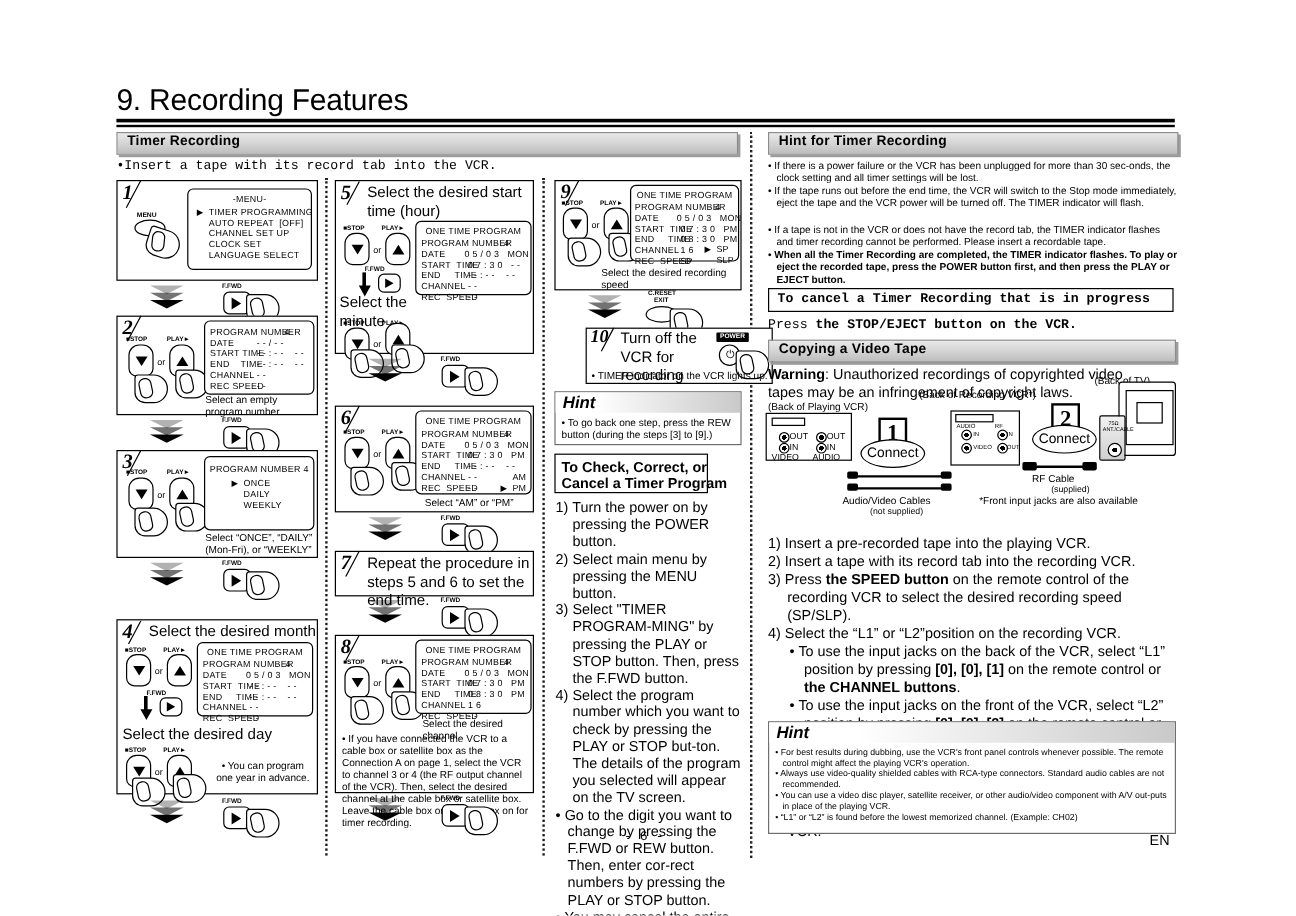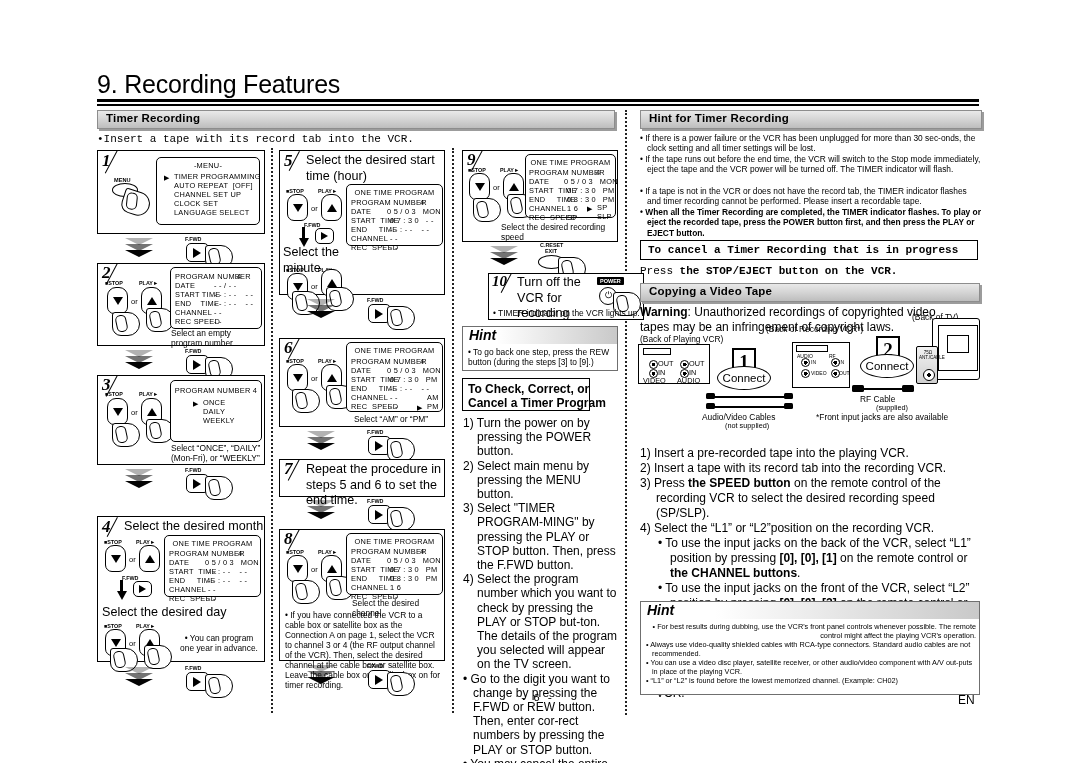--- a/index.html
+++ b/index.html
@@ -577,21 +577,21 @@
     <div style="padding-left:30px;text-indent:-12px;"><span>• To use the input jacks on the back of the VCR, select “L1” position by pressing </span><span class="b">[0], [0], [1]</span><span> on the remote control or </span><span class="b">the CHANNEL buttons</span><span>.</span></div>
     <div style="padding-left:30px;text-indent:-12px;"><span>• To use the input jacks on the front of the VCR, select “L2” position by pressing </span><span class="b">[0], [0], [2]</span><span> on the remote control or </span><span class="b">the CHANNEL buttons</span><span>.</span></div>
     <div style="padding-left:16px;text-indent:-16px;"><span>5)</span> <span>Press </span><span class="b">the REC/OTR button</span><span> on the recording VCR.</span></div>
     <div style="padding-left:16px;text-indent:-16px;"><span>6)</span> <span>Begin playback of the tape in the playing VCR.</span></div>
     <div style="padding-left:16px;text-indent:-16px;"><span>7)</span> <span>To stop recording, press the </span><span class="b">STOP/EJECT button</span><span> on the recording VCR, then stop playback of the tape in the playing VCR.</span></div>
   </div>
 
   <div class="hintbox" style="left:640px;top:601px;width:340px;height:94px;">
     <div class="hintbar"></div>
     <div class="hintword">Hint</div>
-    <div class="t75" style="left:5px;top:20px;width:330px;padding-left:6px;text-indent:-6px;box-sizing:border-box;text-align:right;">• For best results during dubbing, use the VCR's front panel controls whenever possible. The remote control might affect the playing VCR's operation.</div>
+    <div class="t75" style="left:5px;top:20px;width:330px;padding-left:6px;text-indent:-6px;box-sizing:border-box;">• For best results during dubbing, use the VCR's front panel controls whenever possible. The remote control might affect the playing VCR's operation.</div>
     <div class="t75" style="left:5px;top:38px;width:330px;padding-left:6px;text-indent:-6px;box-sizing:border-box;">• Always use video-quality shielded cables with RCA-type connectors. Standard audio cables are not recommended.</div>
     <div class="t75" style="left:5px;top:56px;width:330px;padding-left:6px;text-indent:-6px;box-sizing:border-box;">• You can use a video disc player, satellite receiver, or other audio/video component with A/V out-puts in place of the playing VCR.</div>
     <div class="t75" style="left:5px;top:74px;width:330px;padding-left:6px;text-indent:-6px;box-sizing:border-box;">• “L1” or “L2” is found before the lowest memorized channel.  (Example: CH02)</div>
   </div>
 
   <div class="t12" style="left:958px;top:693px;">EN</div>
 
 </div>
 
 </body></html>

